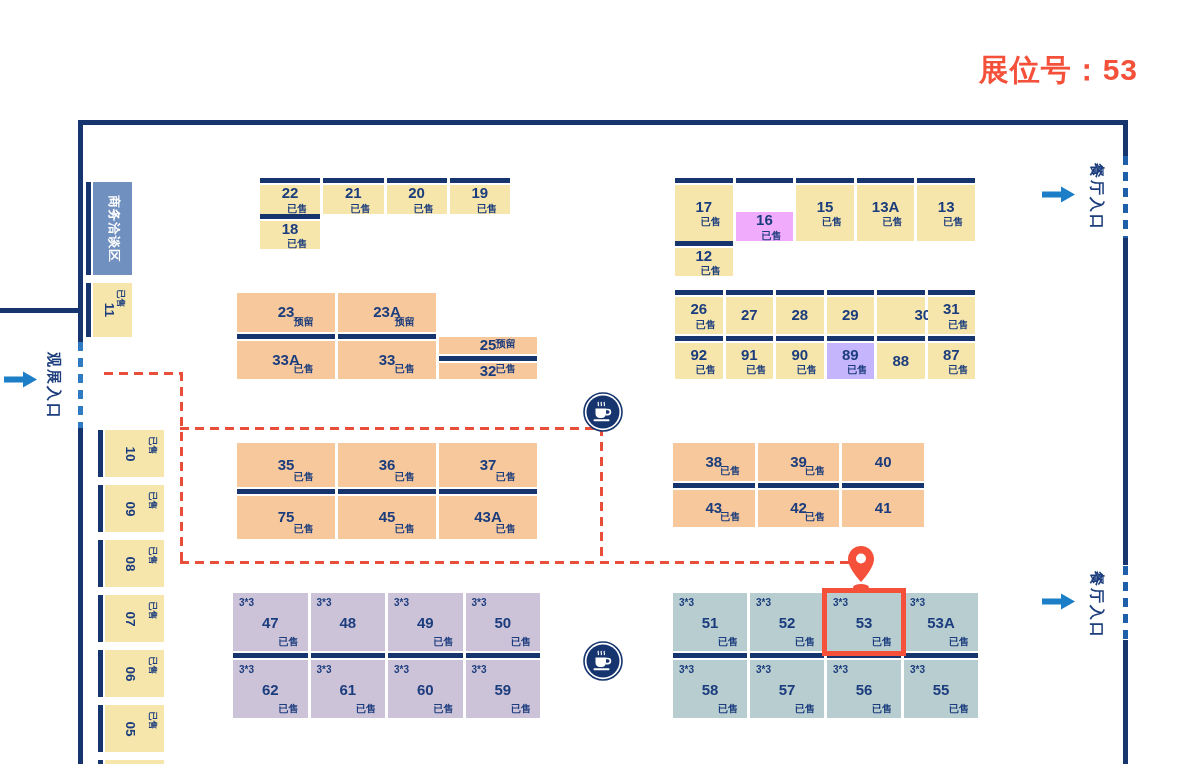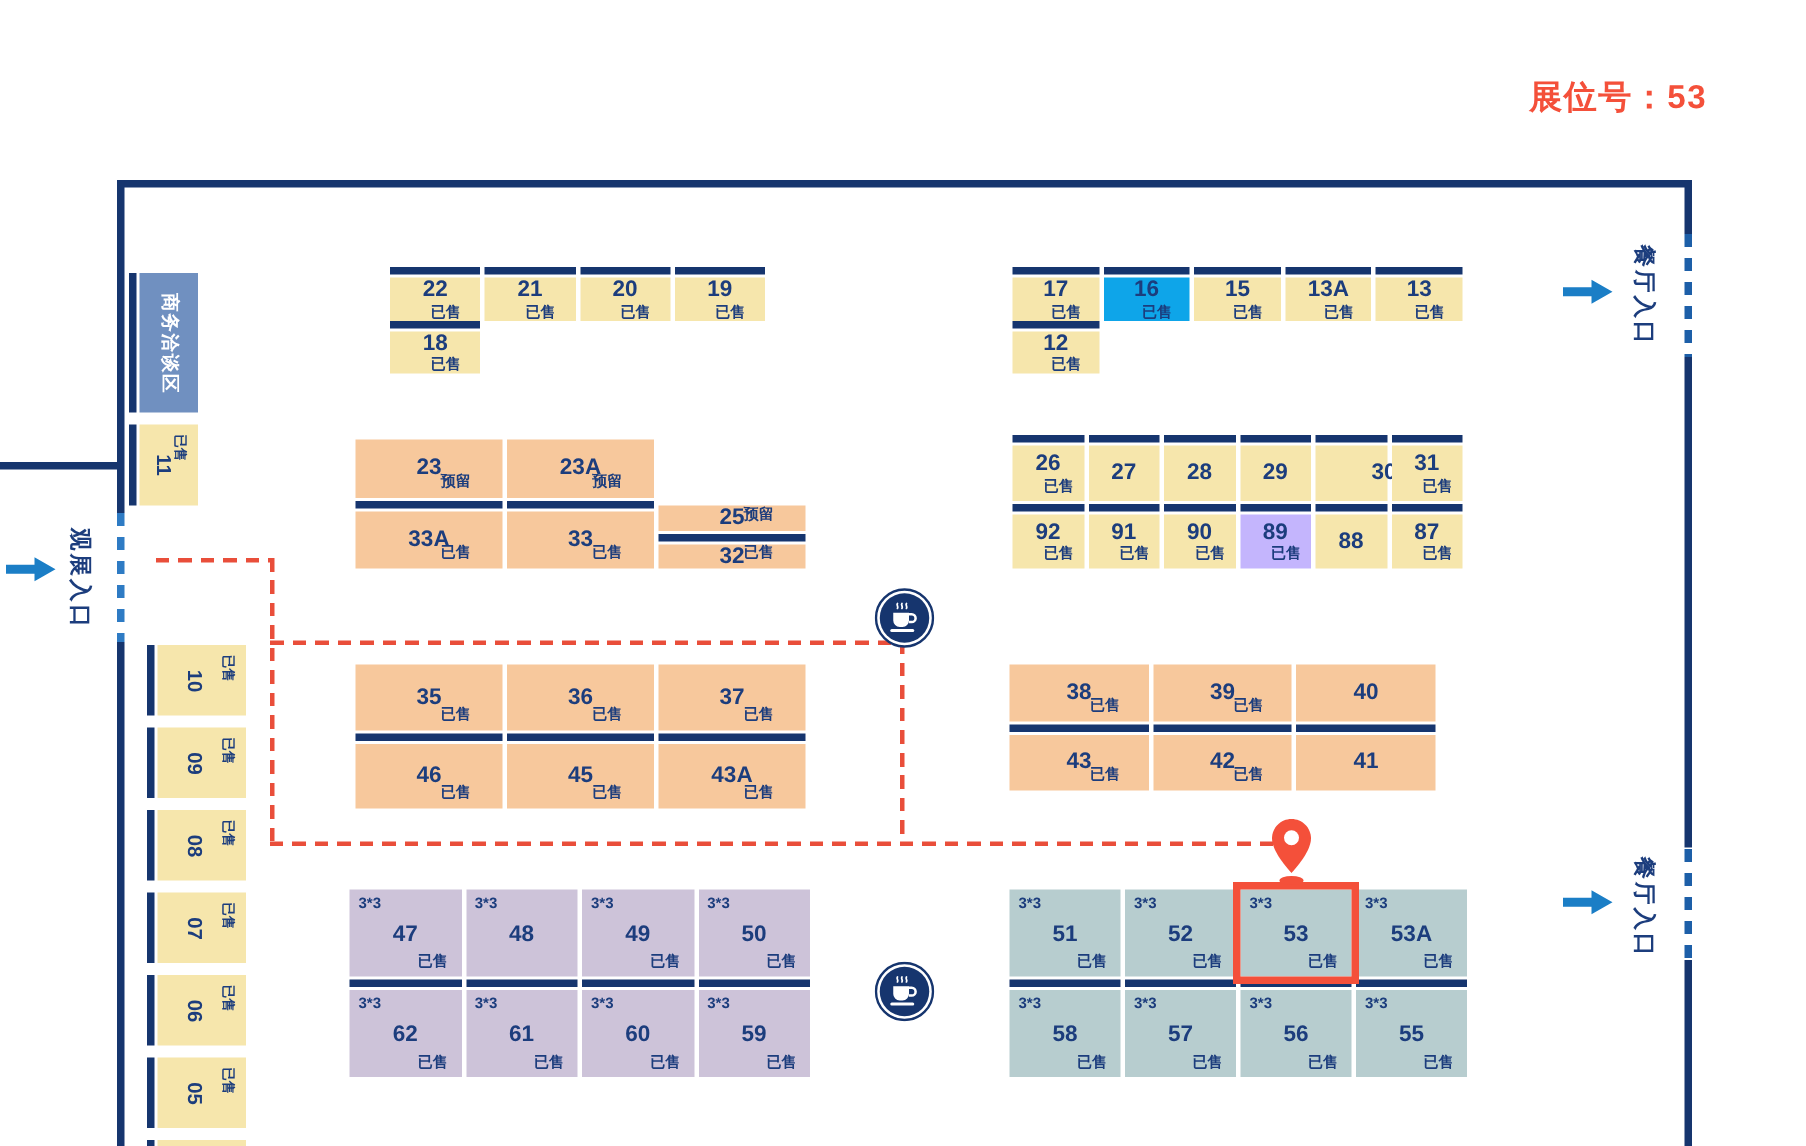--- a/index.html
+++ b/index.html
@@ -5,21 +5,21 @@
   :root{
     --navy:#16356e; --txt:#1c3d7d; --blue:#1b7ec6; --red:#f4503a;
     --yellow:#f6e6ac; --orange:#f7c89c; --purple:#cdc3d9; --teal:#b7cdcf;
     --nego:#7090c0; --dashred:#e94e3a; --dashL:#2e7bc4; --dashR:#1d5fa8;
   }
   html,body{margin:0;padding:0;background:#fff;}
   #canvas{position:relative;width:1204px;height:764px;overflow:hidden;background:#fff;
           font-family:"Liberation Sans","DejaVu Sans",sans-serif;color:var(--txt);}
   .abs{position:absolute;}
   .hdr-title{left:72px;top:50px;font-size:30px;font-weight:bold;color:var(--blue);letter-spacing:2px;}
-  .hdr-booth{right:66px;top:50px;font-size:22px;font-weight:bold;color:var(--red);letter-spacing:1px;}
+  .hdr-booth{right:66px;top:50px;font-size:30px;font-weight:bold;color:var(--red);letter-spacing:1px;}
 
   .wall{background:var(--navy);}
   #wall-top{left:78px;top:120px;width:1050px;height:5px;}
   #wall-left-up{left:78px;top:120px;width:5px;height:222px;}
   #wall-left-low{left:78px;top:428px;width:5px;height:336px;}
   #wall-out{left:0;top:308px;width:78px;height:5px;}
   #wall-right-1{left:1123px;top:120px;width:5px;height:36px;}
   #wall-right-2{left:1123px;top:238px;width:5px;height:327px;}
   #wall-right-3{left:1123px;top:640px;width:5px;height:124px;}
   .gapL{left:78px;top:342px;width:5px;height:86px;
@@ -52,21 +52,21 @@
   .strip-booth{height:47px;display:flex;flex:none;}
   .strip-booth .sbody{background:var(--yellow);}
 
   
   .bgroup{display:grid;column-gap:3px;}
   #g-top-left{left:235px;top:178px;width:250px;height:50px;}
   #g-top-right{left:675px;top:178px;width:300px;height:50px;}
   #g-mid-left{left:237px;top:293px;width:300px;height:85px;}
   #g-mid-right{left:675px;top:290px;width:300px;height:89px;}
   #g-row3-left{left:237px;top:443px;width:300px;height:96px;}
-  #g-row3-right{left:673px;top:443px;width:284px;height:84px;}
+  #g-row3-right{left:673px;top:443px;width:251px;height:84px;}
   #g-bottom-left{left:233px;top:593px;width:307px;height:125px;}
   #g-bottom-right{left:673px;top:593px;width:305px;height:125px;}
   .booth-col{display:flex;flex-direction:column;gap:2px;min-width:0;}
   .navybar{height:5px;background:var(--navy);flex:none;}
   .booth-cell{flex:1;position:relative;min-height:0;}
   .num{font-size:15px;font-weight:bold;color:var(--txt);line-height:1.1;}
   .status{font-size:10px;font-weight:bold;color:var(--txt);line-height:1;}
   .size-label{position:absolute;top:4px;left:6px;font-size:10px;font-weight:bold;color:var(--txt);}
   .stack{display:flex;flex-direction:column;align-items:center;justify-content:center;gap:2px;}
   .stack .status{transform:translateX(7px);}
@@ -226,21 +226,21 @@
   <div class="abs bgroup" id="g-top-right" style="grid-template-columns: repeat(5, 1fr); border-radius: 13px;">
       <div class="booth-col">
         <div class="navybar"></div>
         <div class="booth-cell stack" style="background: rgb(246, 230, 172);">
           <span class="num">17</span>
           <span class="status">已售</span>
         </div>
       </div>
       <div class="booth-col">
         <div class="navybar"></div>
-        <div class="booth-cell stack" style="background: #0ea5e9;">
+        <div class="booth-cell stack" style="background: #f0abfc; margin-top: 27px;">
           <span class="num">16</span>
           <span class="status">已售</span>
         </div>
       </div>
       <div class="booth-col">
         <div class="navybar"></div>
         <div class="booth-cell stack" style="background: rgb(246, 230, 172);">
           <span class="num">15</span>
           <span class="status">已售</span>
         </div>
@@ -372,21 +372,21 @@
       </div>
     </div>
   <div class="abs bgroup" id="g-row3-left" style="grid-template-columns: repeat(3, 1fr);">
       <div class="booth-col">
         <div class="booth-cell inline" style="background: rgb(247, 200, 156);">
           <span class="num">35</span>
           <span class="status">已售</span>
         </div>
         <div class="navybar"></div>
         <div class="booth-cell inline" style="background: rgb(247, 200, 156);">
-          <span class="num">46</span>
+          <span class="num">75</span>
           <span class="status">已售</span>
         </div>
       </div>
       <div class="booth-col">
         <div class="booth-cell inline" style="background: rgb(247, 200, 156);">
           <span class="num">36</span>
           <span class="status">已售</span>
         </div>
         <div class="navybar"></div>
         <div class="booth-cell inline" style="background: rgb(247, 200, 156);">

